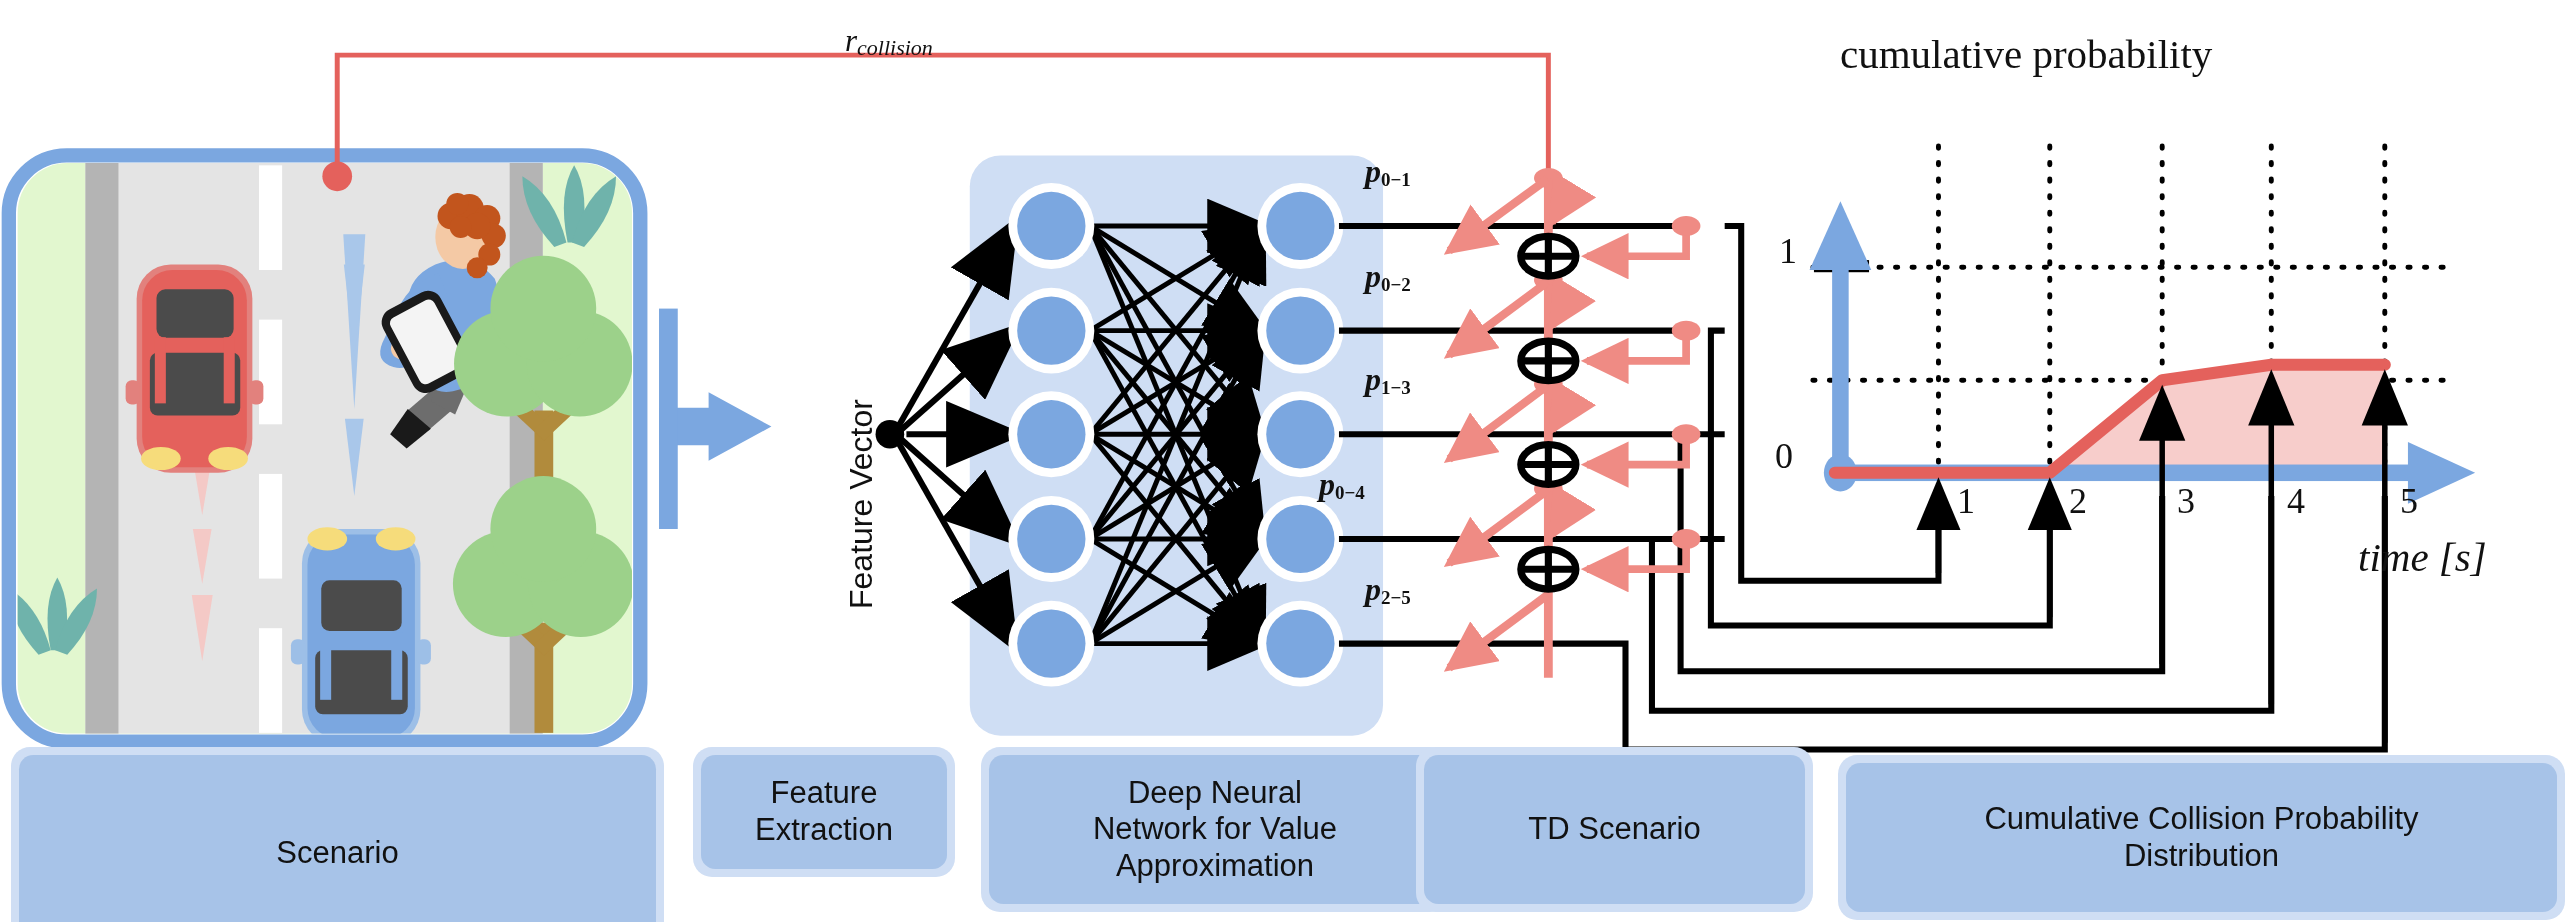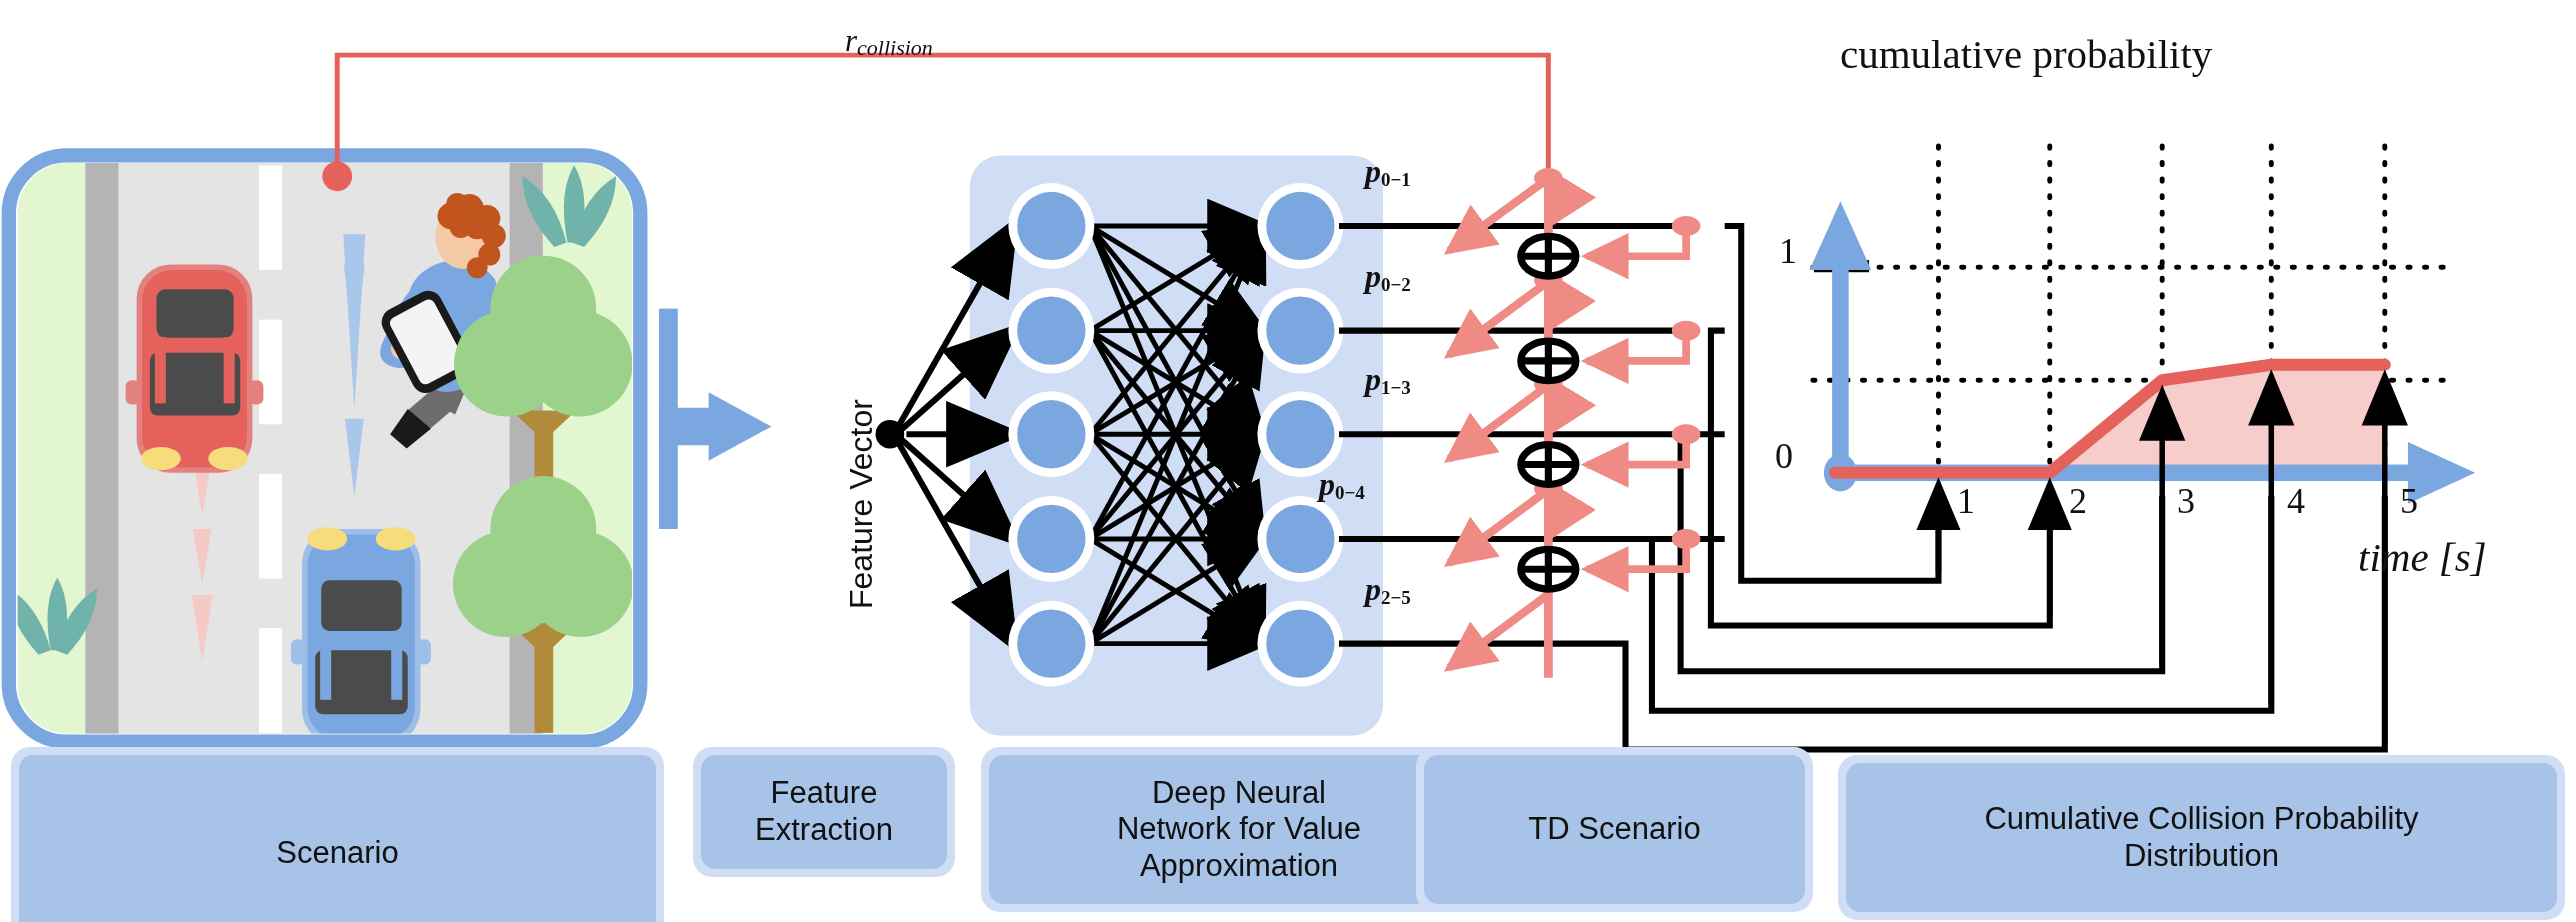--- a/index.html
+++ b/index.html
@@ -434,21 +434,21 @@
     </div>
   </div>
 
   <div class="stage-box" style="left:693px;top:747px;width:262px;height:130px;">
     <div class="stage-box-inner">
       <div class="stage-text" style="white-space:pre-line;">Feature
 Extraction</div>
     </div>
   </div>
 
-  <div class="stage-box" style="left:981px;top:747px;width:468px;height:165px;padding-left:48px;">
+  <div class="stage-box" style="left:981px;top:747px;width:468px;height:165px;">
     <div class="stage-box-inner">
       <div class="stage-text" style="white-space:pre-line;">Deep Neural
 Network for Value
 Approximation</div>
     </div>
   </div>
 
   <div class="stage-box" style="left:1416px;top:747px;width:397px;height:165px;">
     <div class="stage-box-inner">
       <div class="stage-text">TD Scenario</div>

